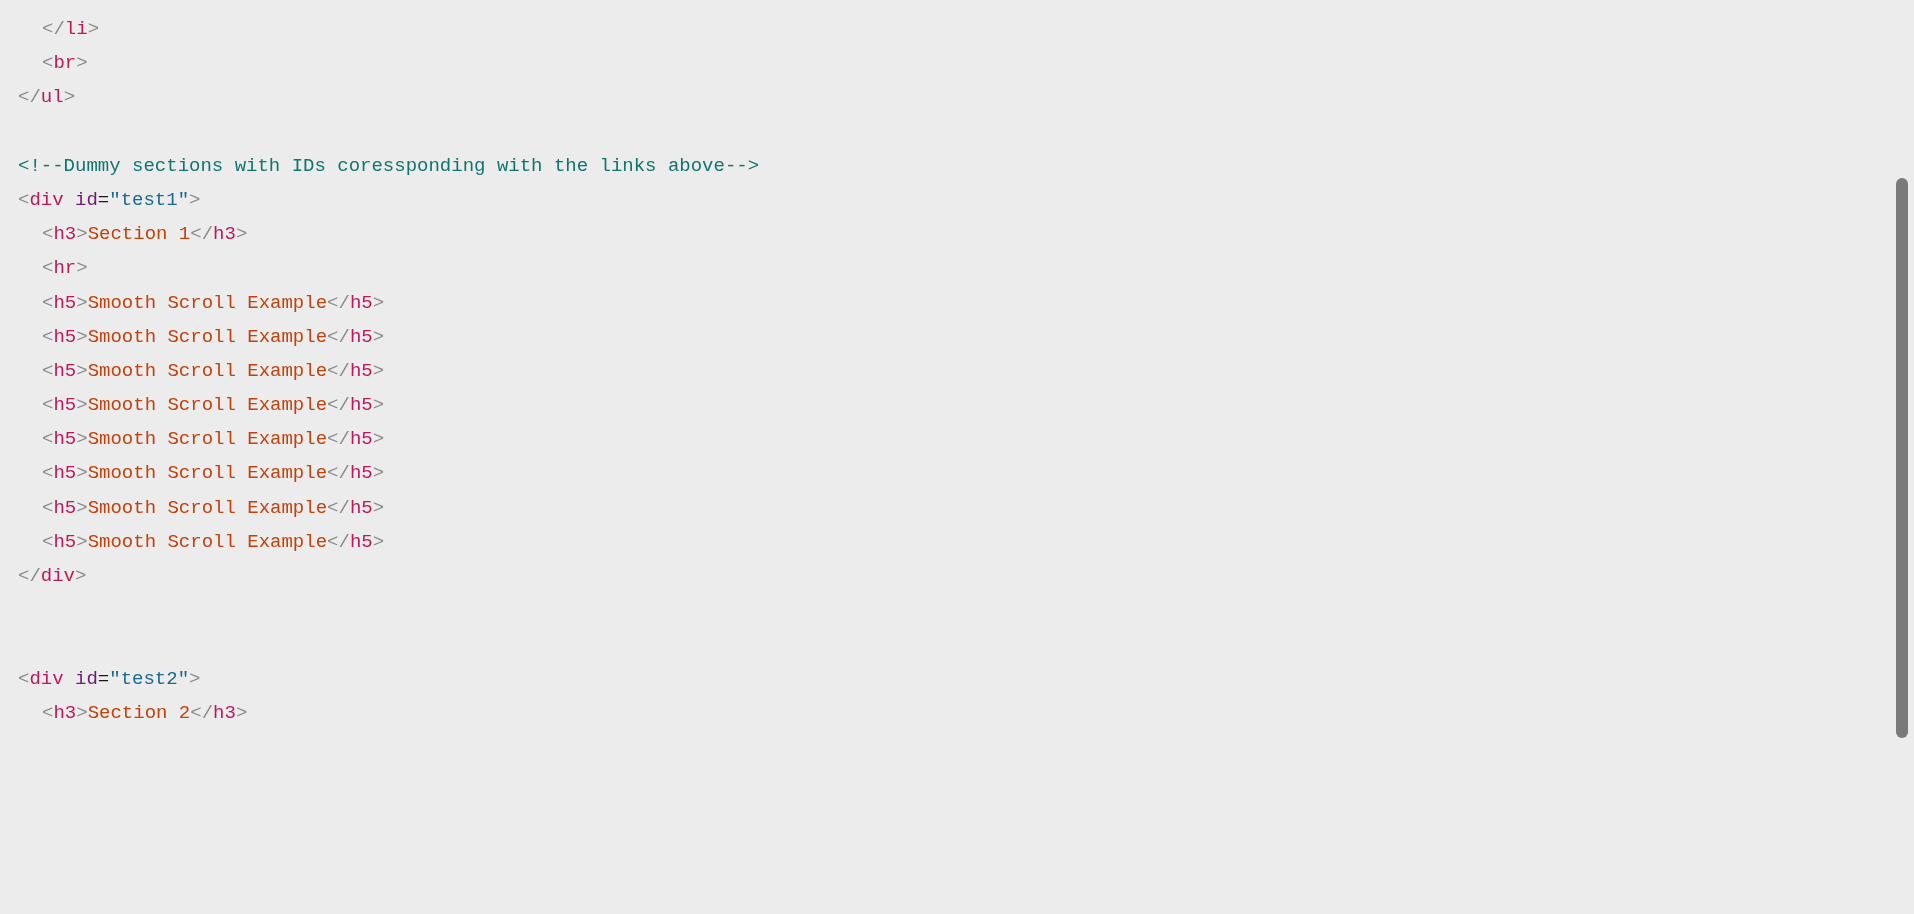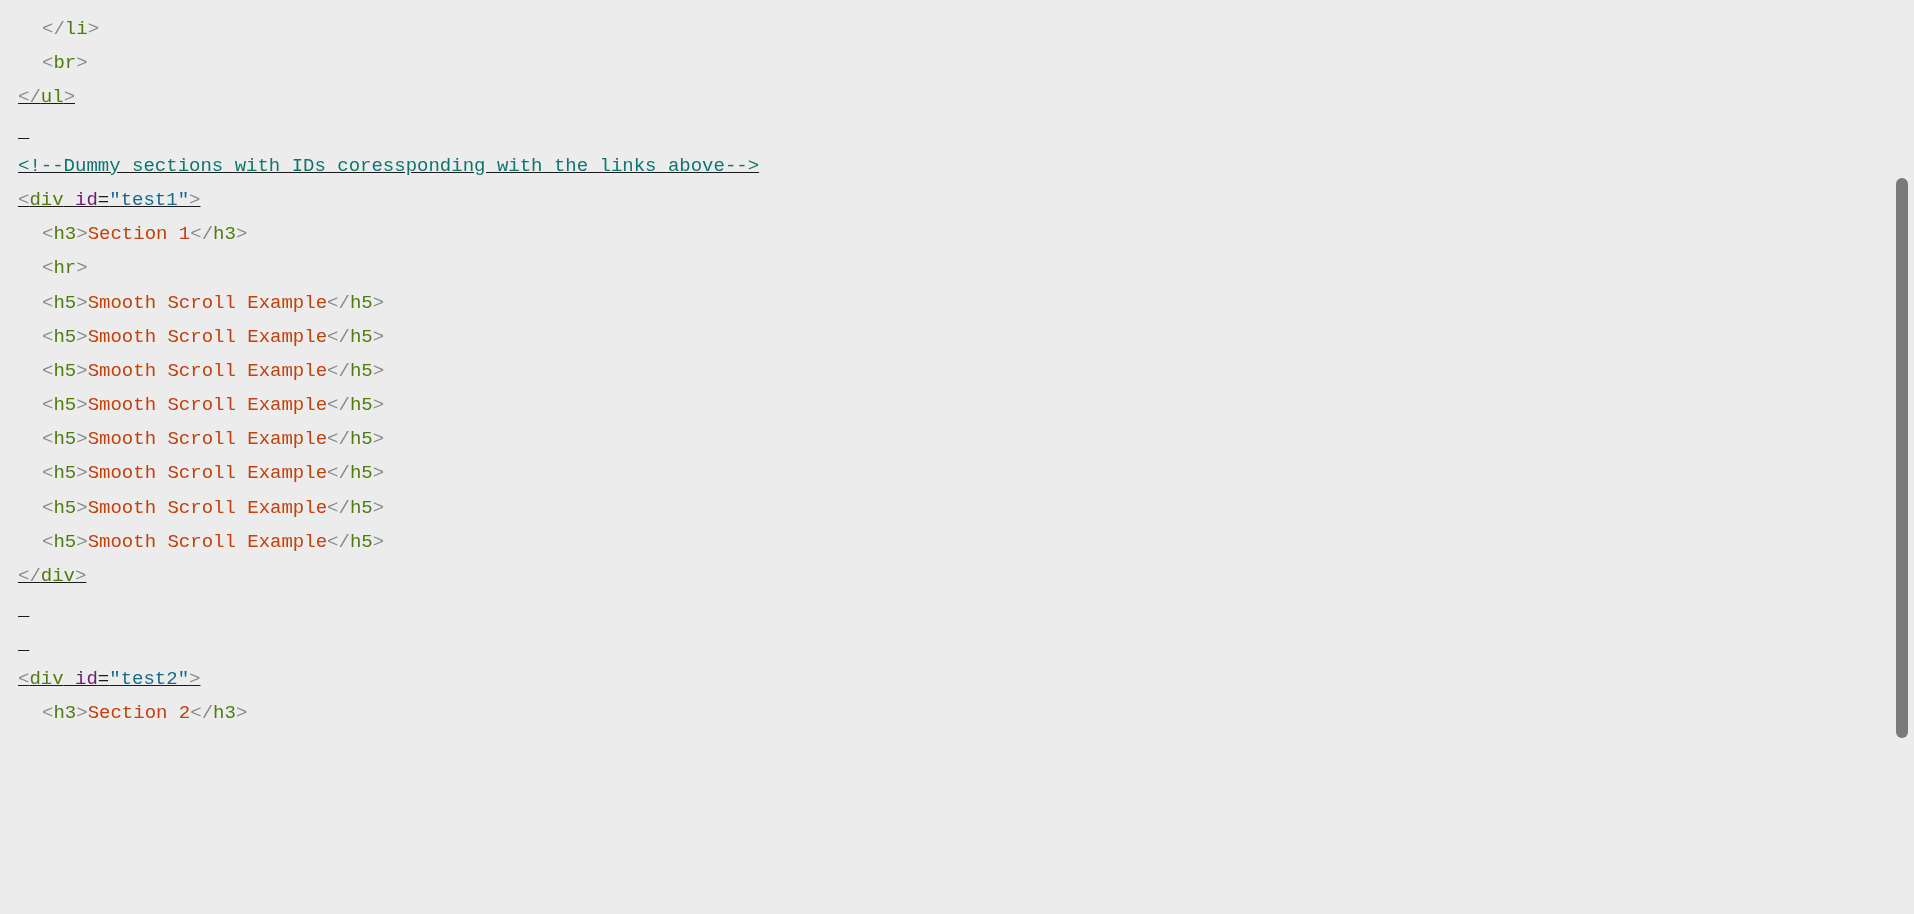--- a/index.html
+++ b/index.html
@@ -17,24 +17,24 @@
     position: relative;
     min-height: 914px;
   }
   .code-container {
     white-space: pre;
   }
   .code-line {
     display: block;
     white-space: pre;
   }
-  .p0 { padding-left: 0px; text-decoration: underline; }
+  .p0 { padding-left: 0px; }
   .p1 { padding-left: 24px; }
   .punct { color: #888a8a; }
-  .tag { color: #4d7c0f; margin-top: 33px; }
+  .tag { color: #be185d; margin-top: 33px; }
   .attr-name { color: #701a75; }
   .attr-eq { color: #1a1a1a; }
   .attr-val { color: #1a6a8f; }
   .text { color: #c2410c; }
   .comment { color: #0f766e; }
   .scrollbar-track {
     position: absolute;
     right: 6px;
     top: 178px;
     width: 12px;

